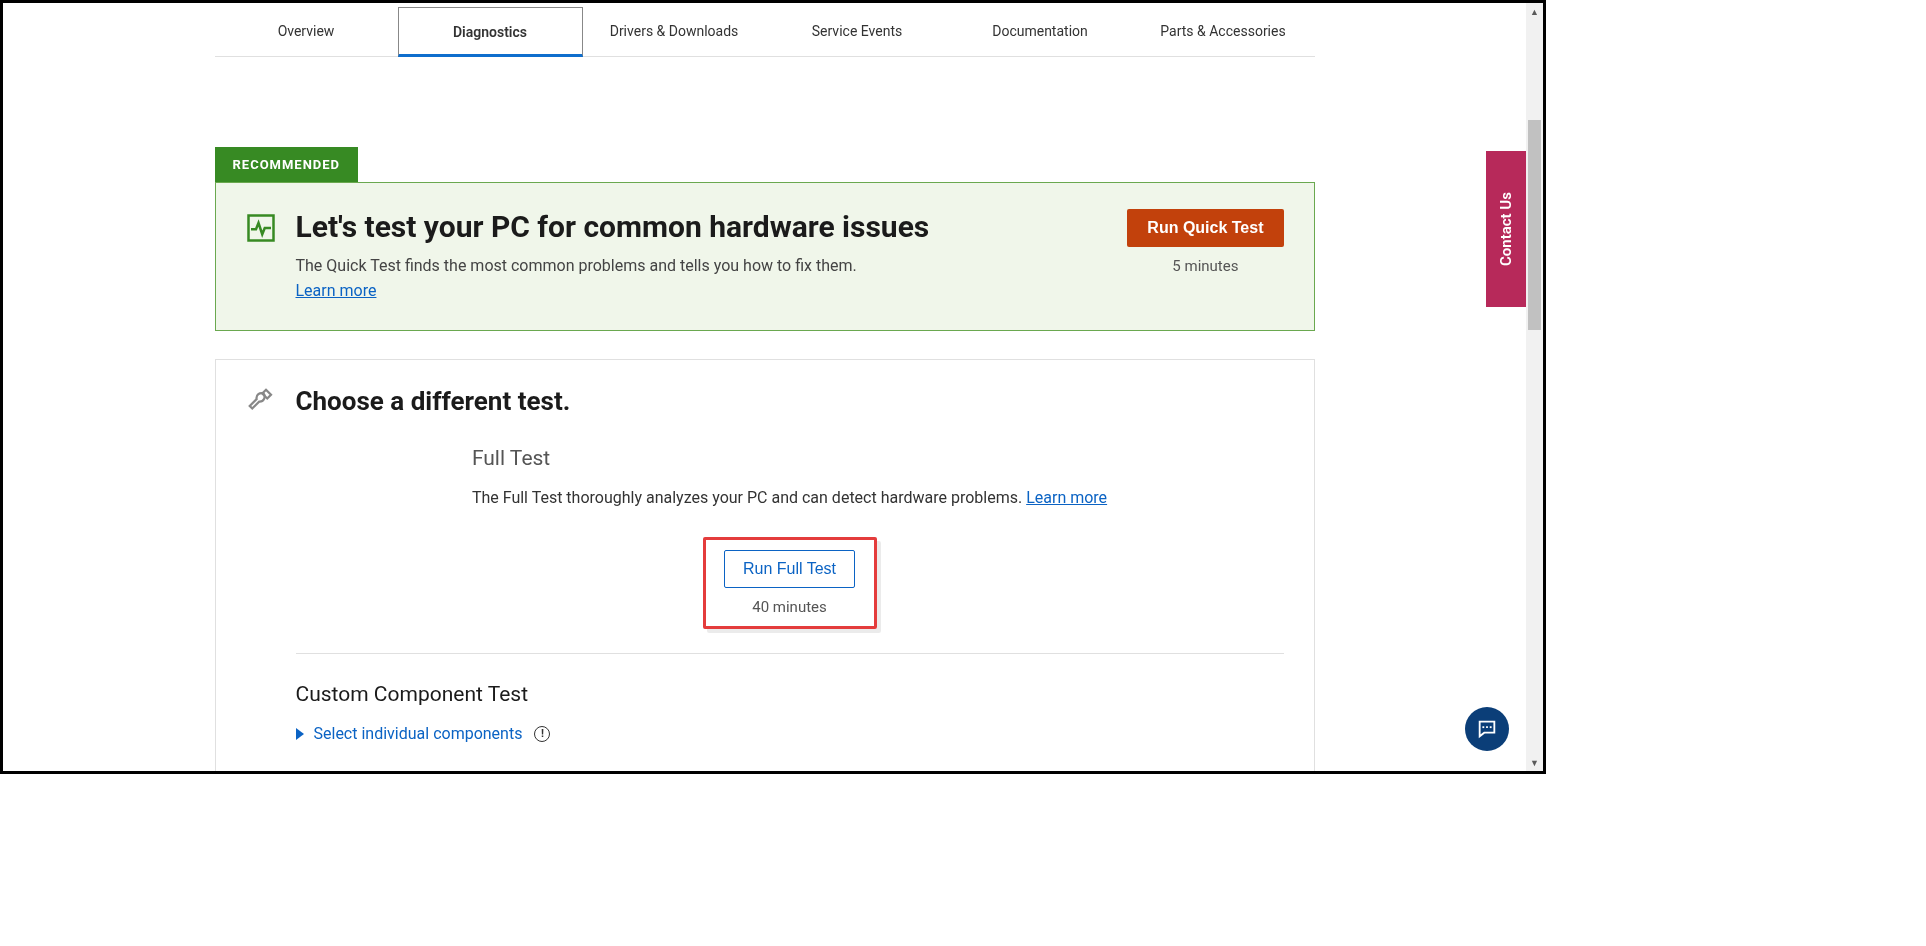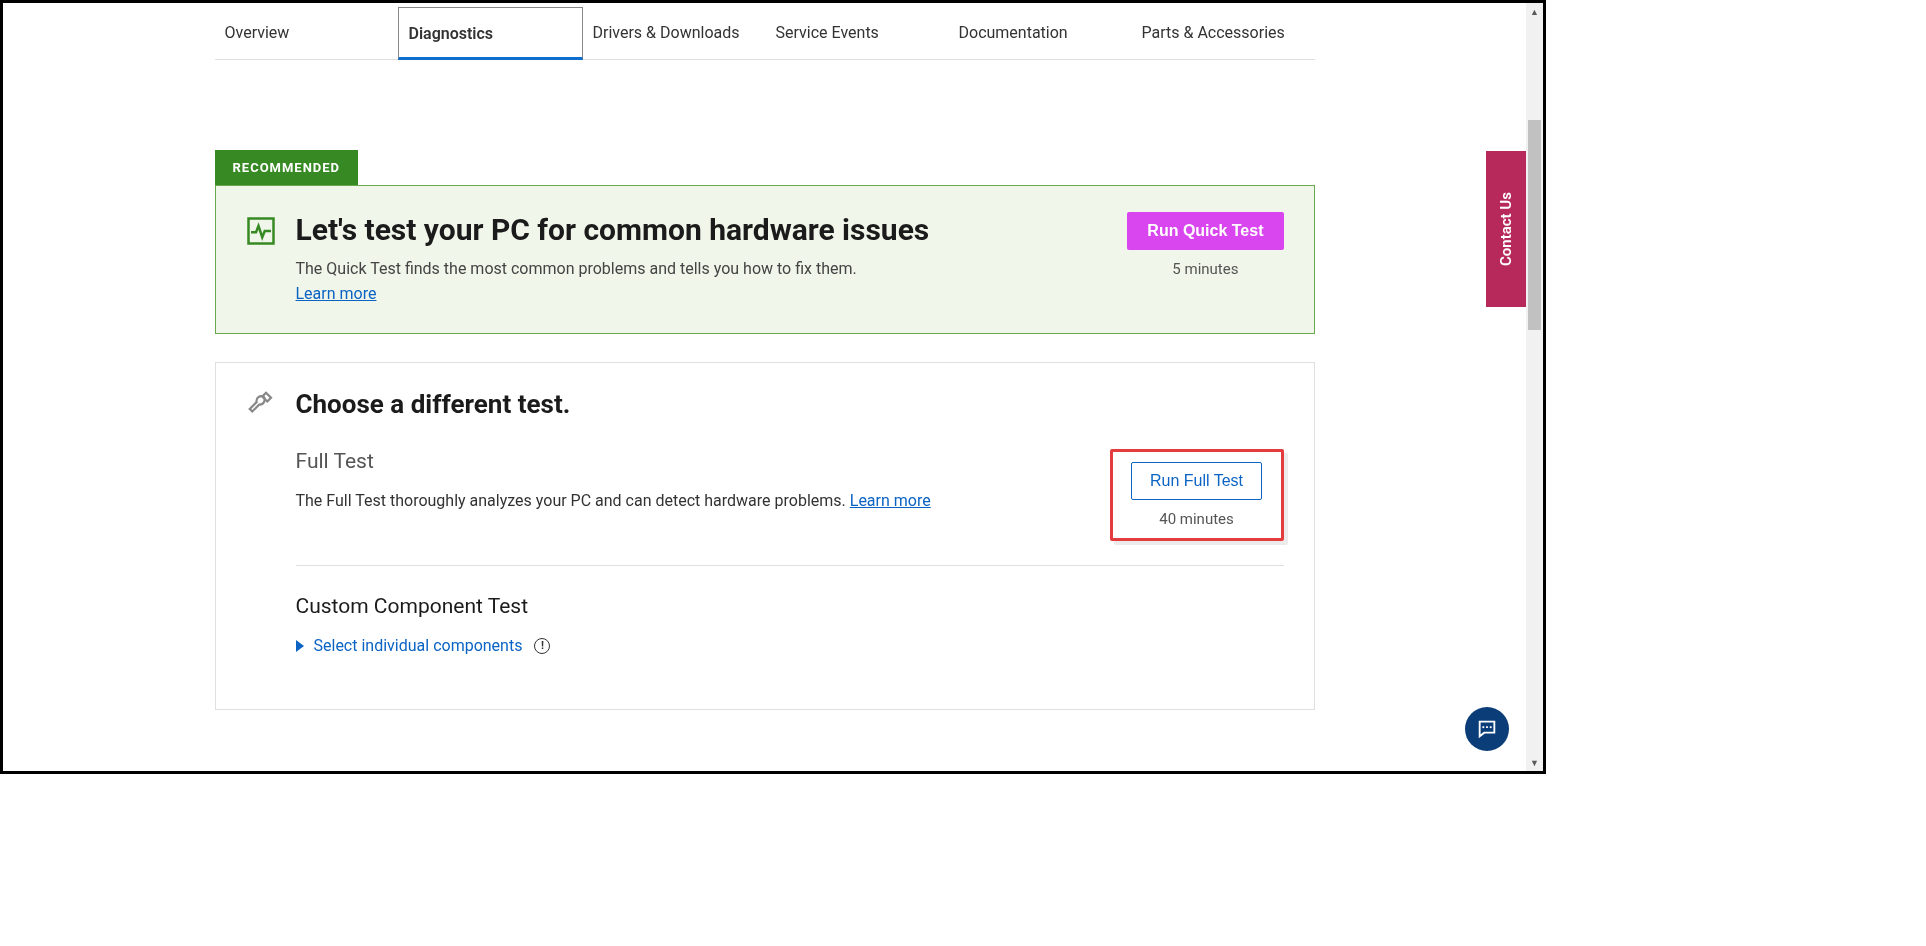--- a/index.html
+++ b/index.html
@@ -57,22 +57,23 @@
     padding-top: 4px;
   }
 
   
   .tabs {
     display: flex;
     border-bottom: 1px solid #e0e0e0;
   }
   .tab {
     flex: 1;
+    text-align: center;
     padding: 16px 10px 14px 10px;
-    font-size: 16px;
+    font-size: 14px;
     color: #333;
     cursor: pointer;
     position: relative;
   }
   .tab.active {
     font-weight: 600;
     border: 1px solid #888;
     border-bottom: 3px solid #0f6ecd;
     margin-bottom: -1px;
     background: #fff;
@@ -123,21 +124,21 @@
     font-size: 16px;
   }
   .quick-right {
     display: flex;
     flex-direction: column;
     align-items: center;
     gap: 10px;
     min-width: 140px;
   }
   .btn-primary {
-    background: #d946ef;
+    background: #c2410c;
     color: #fff;
     border: none;
     font-size: 16px;
     font-weight: 600;
     padding: 10px 20px;
     cursor: pointer;
     border-radius: 2px;
   }
   .btn-outline {
     background: #fff;
@@ -180,21 +181,23 @@
     margin-left: 50px;
     padding-bottom: 24px;
   }
   .sub-block.bordered {
     border-bottom: 1px solid #e0e0e0;
     margin-bottom: 28px;
   }
   .sub-row {
     display: flex;
     justify-content: space-between;
-    align-items: flex-start;
+    align-items: center;
+    gap: 30px;
+    flex-direction: column;
   }
   .sub-heading {
     font-size: 21px;
     font-weight: 400;
     color: #555;
     margin-bottom: 18px;
   }
   .sub-heading.strong { color: #1b1b1b; }
   .sub-desc {
     font-size: 16px;

